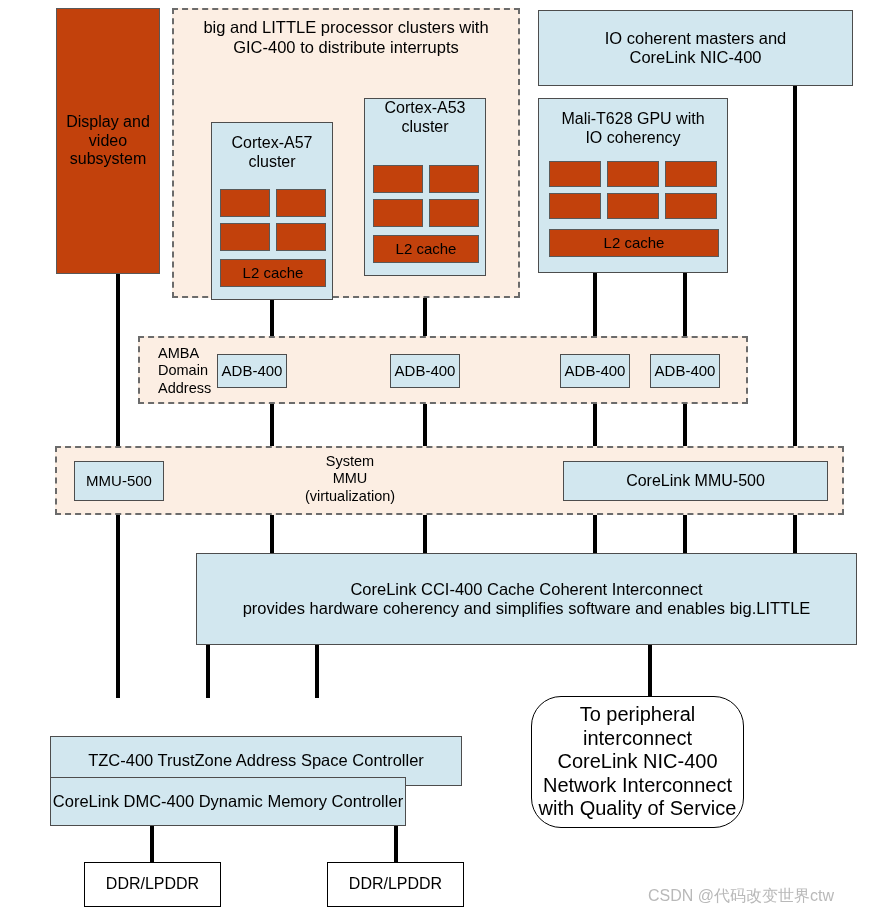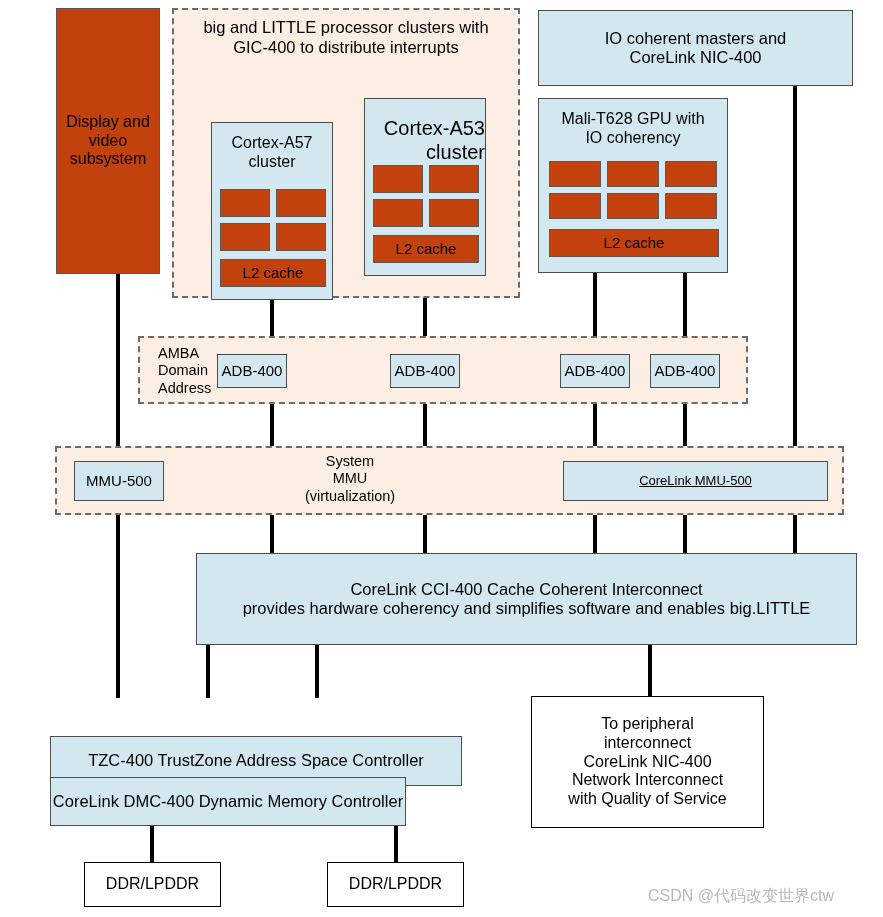--- a/index.html
+++ b/index.html
@@ -147,21 +147,21 @@
                   display:flex; flex-wrap:wrap; gap:6px 6px;">
         <div class="white" style="width:50px; height:28px; box-sizing:border-box;"></div>
         <div class="white" style="width:50px; height:28px; box-sizing:border-box;"></div>
         <div class="white" style="width:50px; height:28px; box-sizing:border-box;"></div>
         <div class="white" style="width:50px; height:28px; box-sizing:border-box;"></div>
       </div>
       <div class="box white" style="left:8px; top:136px; width:106px; height:28px; font-size:15px;">L2 cache</div>
     </div>
 
     <div class="box blue" style="left:364px; top:98px; width:122px; height:178px; display:block;">
-      <div style="margin-top:18px; font-size:20px; white-space:pre-line; text-align:right;">Cortex-A53
+      <div style="margin-top:0; font-size:16px; white-space:pre-line; text-align:center;">Cortex-A53
 cluster</div>
       <div style="position:absolute; left:8px; top:66px; width:106px;
                   display:flex; flex-wrap:wrap; gap:6px 6px;">
         <div class="white" style="width:50px; height:28px; box-sizing:border-box;"></div>
         <div class="white" style="width:50px; height:28px; box-sizing:border-box;"></div>
         <div class="white" style="width:50px; height:28px; box-sizing:border-box;"></div>
         <div class="white" style="width:50px; height:28px; box-sizing:border-box;"></div>
       </div>
       <div class="box white" style="left:8px; top:136px; width:106px; height:28px; font-size:15px;">L2 cache</div>
     </div>
@@ -181,30 +181,30 @@
       <div class="box white" style="left:10px; top:130px; width:170px; height:28px; font-size:15px;">L2 cache</div>
     </div>
 
     <div class="box blue" style="left:217px; top:354px; width:70px; height:34px; font-size:15px;">ADB-400</div>
     <div class="box blue" style="left:390px; top:354px; width:70px; height:34px; font-size:15px;">ADB-400</div>
     <div class="box blue" style="left:560px; top:354px; width:70px; height:34px; font-size:15px;">ADB-400</div>
     <div class="box blue" style="left:650px; top:354px; width:70px; height:34px; font-size:15px;">ADB-400</div>
 
     <div class="box blue" style="left:74px; top:461px; width:90px; height:40px; font-size:15px;">MMU-500</div>
 
-    <div class="box blue" style="left:563px; top:461px; width:265px; height:40px; font-size:13px;text-decoration:underline;">CoreLink MMU-500</div>
+    <div class="box blue" style="left:563px; top:461px; width:265px; height:40px; font-size:16px;">CoreLink MMU-500</div>
 
     <div class="box blue" style="left:196px; top:553px; width:661px; height:92px; font-size:16.5px; white-space:pre-line;">CoreLink CCI-400 Cache Coherent Interconnect
 provides hardware coherency and simplifies software and enables big.LITTLE</div>
 
     <div class="box blue" style="left:50px; top:736px; width:412px; height:50px; font-size:16.5px;">TZC-400 TrustZone Address Space Controller</div>
 
     <div class="box blue" style="left:50px; top:777px; width:356px; height:49px; font-size:16.5px;">CoreLink DMC-400 Dynamic Memory Controller</div>
 
-    <div class="box whiteblk" style="left:531px; top:696px; width:233px; height:132px; font-size:16px; white-space:pre-line;">To peripheral
+    <div class="box whiteblk" style="left:531px; top:696px; width:213px; height:132px; font-size:20px; white-space:pre-line;border-radius:30px;">To peripheral
 interconnect
 CoreLink NIC-400
 Network Interconnect
 with Quality of Service</div>
 
     <div class="box whiteblk" style="left:84px; top:862px; width:137px; height:45px; font-size:16px;">DDR/LPDDR</div>
     <div class="box whiteblk" style="left:327px; top:862px; width:137px; height:45px; font-size:16px;">DDR/LPDDR</div>
 
     <div class="watermark" style="left:648px; top:886px;">CSDN @代码改变世界ctw</div>
   </div>

